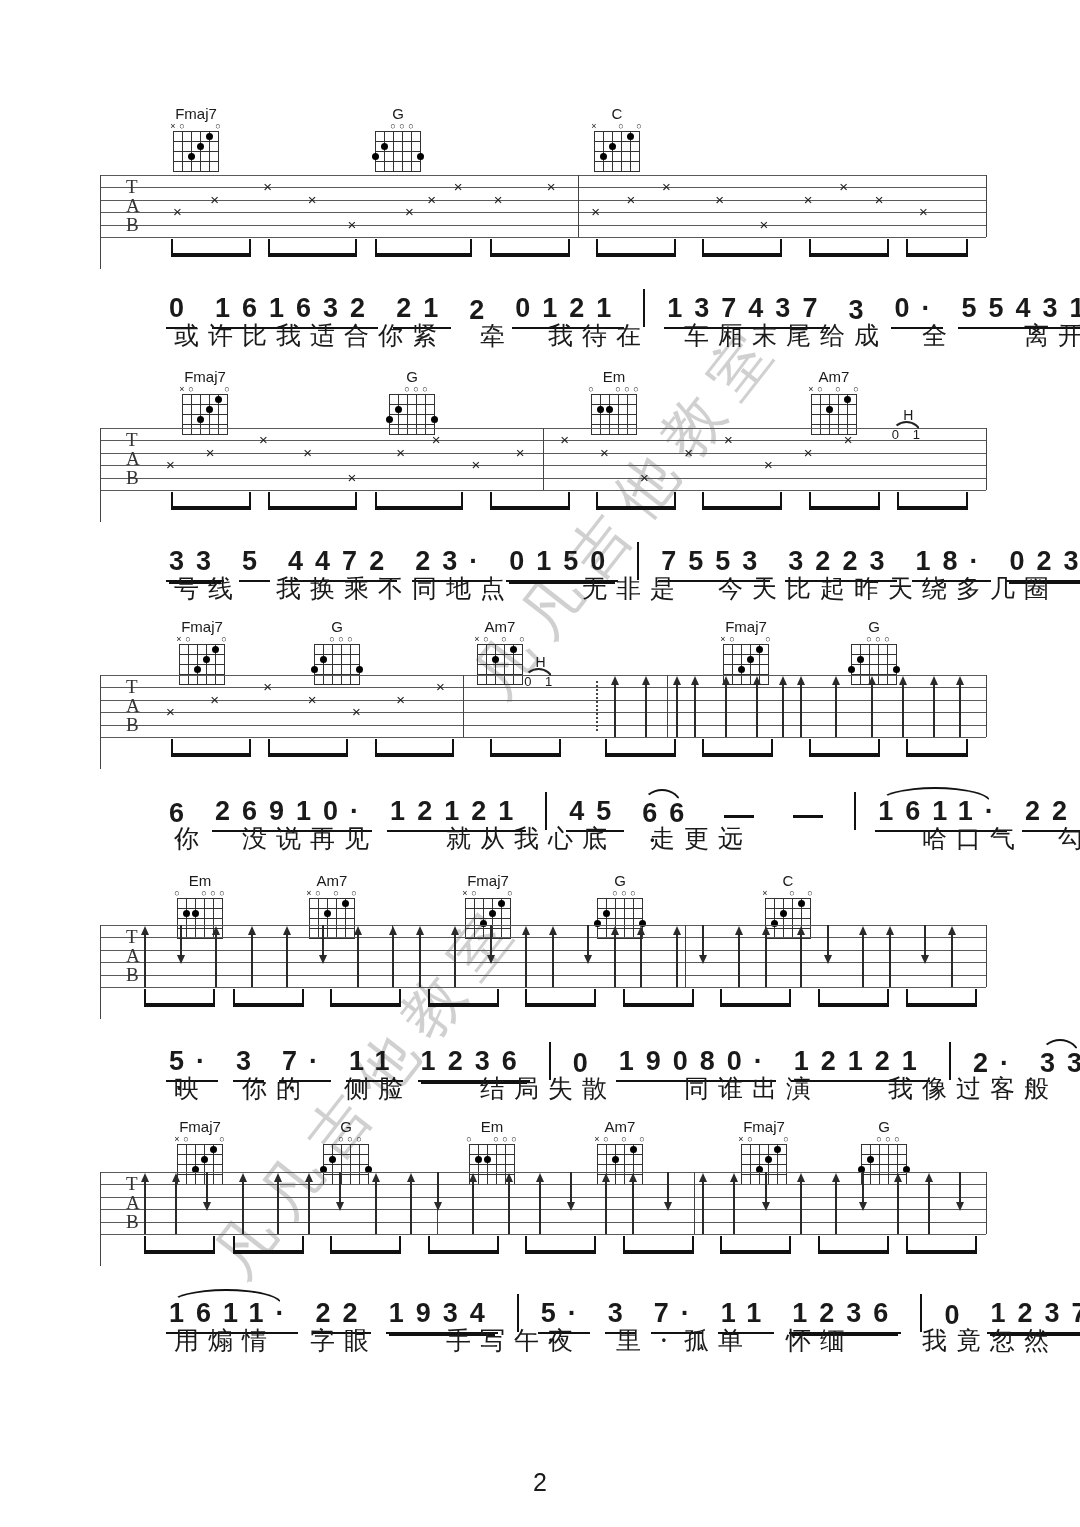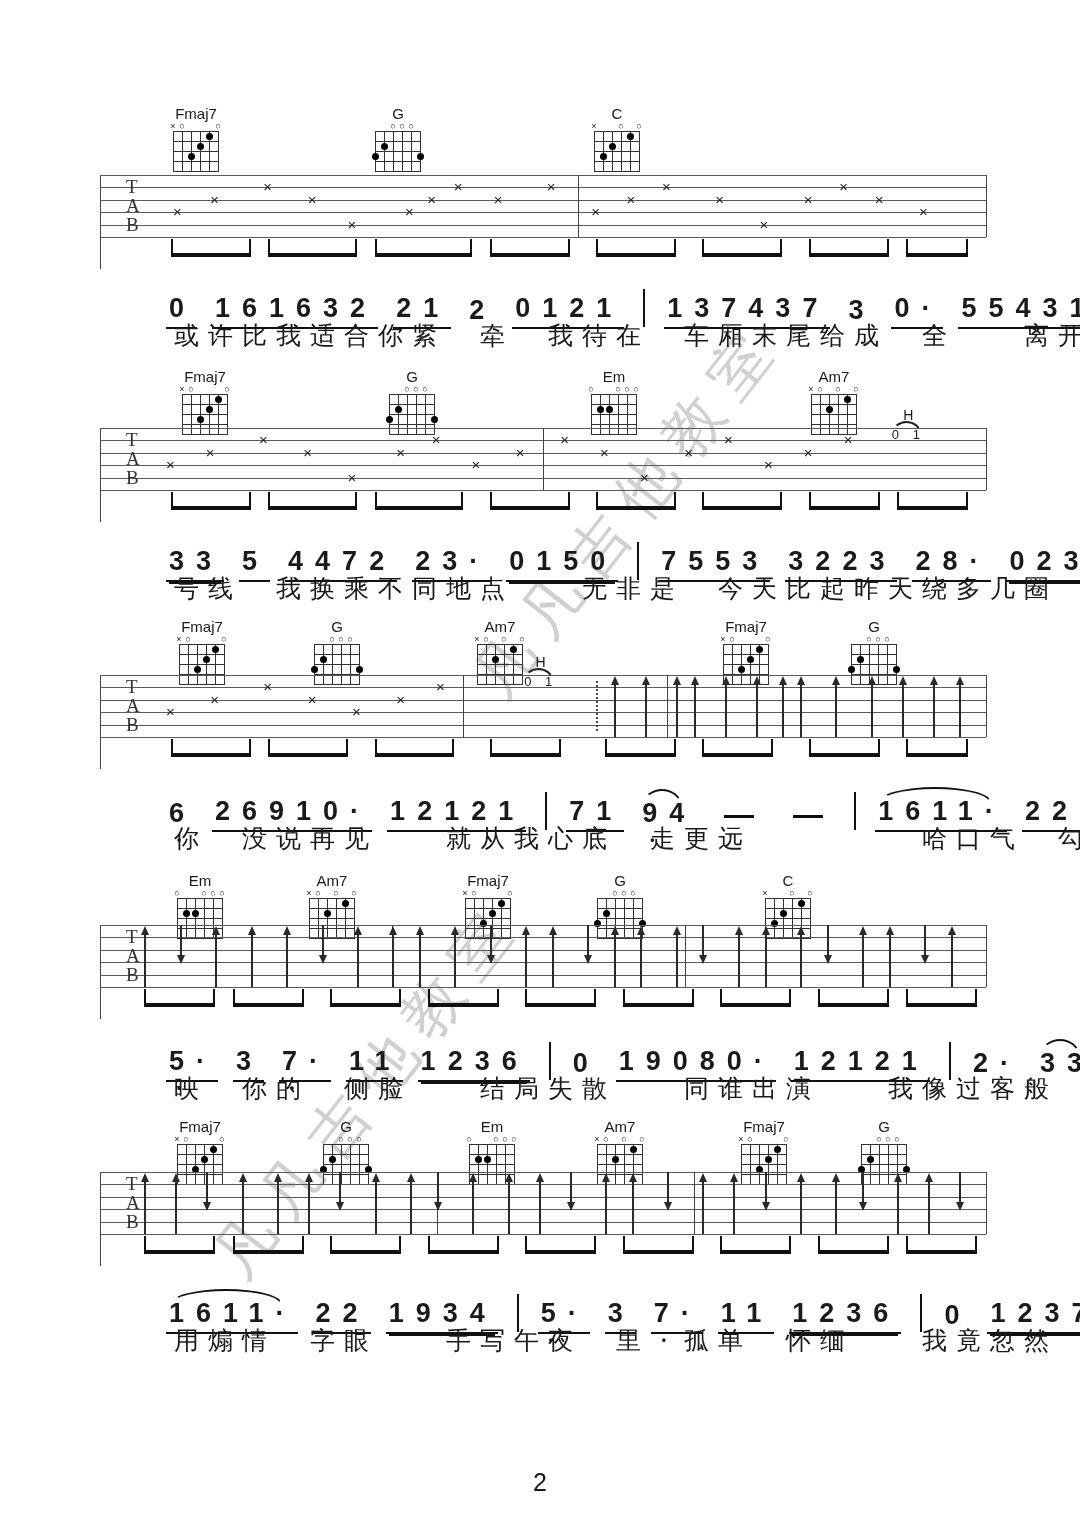--- a/index.html
+++ b/index.html
@@ -273,21 +273,21 @@
         </div>
         <div class="melody-row" style="top: 168px;">
           <span class="mg u2">33</span>
           <span class="mg u1">5</span>
           <span class="mg u1">4472</span>
           <span class="mg u1">23·</span>
           <span class="mg u2">0150</span>
           <span class="mbar"></span>
           <span class="mg u1">7553</span>
           <span class="mg u1">3223</span>
-          <span class="mg u1">28·</span>
+          <span class="mg u1">18·</span>
           <span class="mg u2">0236</span>
         </div>
         <div class="lyrics-row" style="top: 204px;">号线　我换乘不同地点　　无非是　今天比起昨天绕多几圈　　却不及</div>
       </div>
       <div class="system" style="top: 618px; height: 260px;">
         <div class="chord-row">
           <div class="chord" style="left: 79px;">
             <div class="chord-name">Fmaj7</div>
             <div class="chord-markers">
               <span style="left: 41px;">○</span>
@@ -440,22 +440,22 @@
           <div class="beam" style="left: 57%; width: 8%;"></div>
           <div class="beam" style="left: 68%; width: 8%;"></div>
           <div class="beam" style="left: 80%; width: 8%;"></div>
           <div class="beam" style="left: 91%; width: 7%;"></div>
         </div>
         <div class="melody-row" style="top: 168px;">
           <span class="mg u0 low">6</span>
           <span class="mg u1">26910·</span>
           <span class="mg u1">12121</span>
           <span class="mbar"></span>
-          <span class="mg u1">71</span>
-          <span class="mg u0 low tie">94</span>
+          <span class="mg u1">45</span>
+          <span class="mg u0 low tie">66</span>
           <span class="mdash"></span>
           <span class="mdash"></span>
           <span class="mbar"></span>
           <span class="mg u1 tie">1611·</span>
           <span class="mg u1">22</span>
         </div>
         <div class="lyrics-row" style="top: 204px;">你　没说再见　　就从我心底　走更远　　　　　哈口气　勾圈　玻璃窗上</div>
       </div>
       <div class="system" style="top: 872px; height: 260px;">
         <div class="chord-row">

